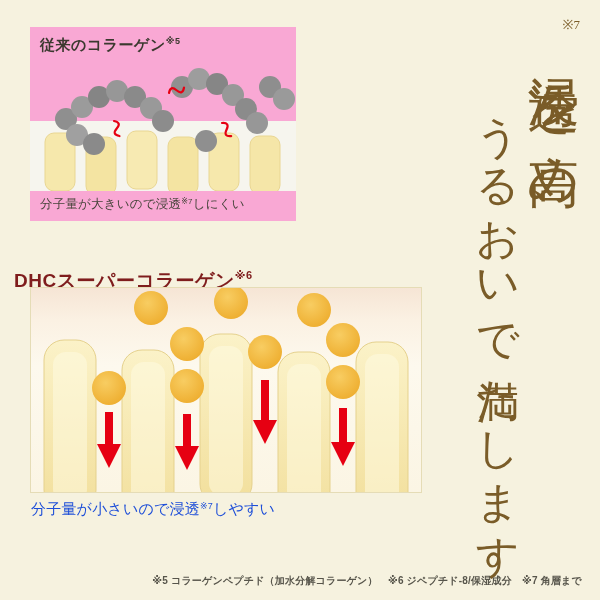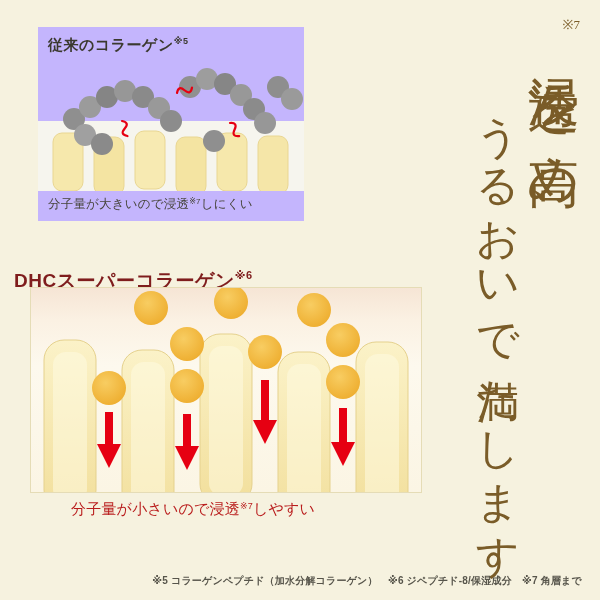--- a/index.html
+++ b/index.html
@@ -5,22 +5,22 @@
   html,body{margin:0;padding:0;}
   body{
     width:600px;height:600px;
     font-family:"Liberation Sans","DejaVu Sans",sans-serif;
     background:#f6f2df;
   }
   .stage{position:relative;width:600px;height:600px;background:#f6f2df;overflow:hidden;}
 
   
   .panel-old{
-    position:absolute;left:38px;top:27px;width:266px;height:194px;
-    background:#c4b5fd;
+    position:absolute;left:30px;top:27px;width:266px;height:194px;
+    background:#f9a8d4;
   }
   .panel-old-heading{
     padding:9px 0 0 10px;font-size:15px;font-weight:bold;color:#3b392f;letter-spacing:.5px;
   }
   .panel-old-heading sup{font-size:9px;font-weight:bold;vertical-align:6px;}
   .illus-old{display:block;margin-top:2px;}
   .panel-old-caption{
     padding:5px 0 0 10px;font-size:12.5px;color:#46443a;letter-spacing:.2px;
   }
   .panel-old-caption sup{font-size:8px;vertical-align:4px;}
@@ -31,21 +31,21 @@
     font-size:19px;font-weight:bold;color:#7f1d1d;letter-spacing:.5px;
   }
   .dhc-heading sup{font-size:11px;font-weight:bold;vertical-align:8px;}
   .illus-new-box{
     position:absolute;left:30px;top:287px;width:392px;height:206px;
     border:1px solid #e5dcb6;box-sizing:border-box;background:#fdf9ee;
   }
   .illus-new-box svg{display:block;}
   .dhc-caption{
     position:absolute;left:31px;top:500px;
-    font-size:15px;color:#b91c1c;letter-spacing:.2px;margin-left:40px;
+    font-size:15px;color:#1d4ed8;letter-spacing:.2px;
   }
   .dhc-caption sup{font-size:9px;vertical-align:5px;}
 
   
   .headline-note{
     position:absolute;top:15px;right:20px;
     font-family:"Liberation Serif","DejaVu Serif",serif;
     font-size:13px;color:#7a5c28;
   }
   .headline{

